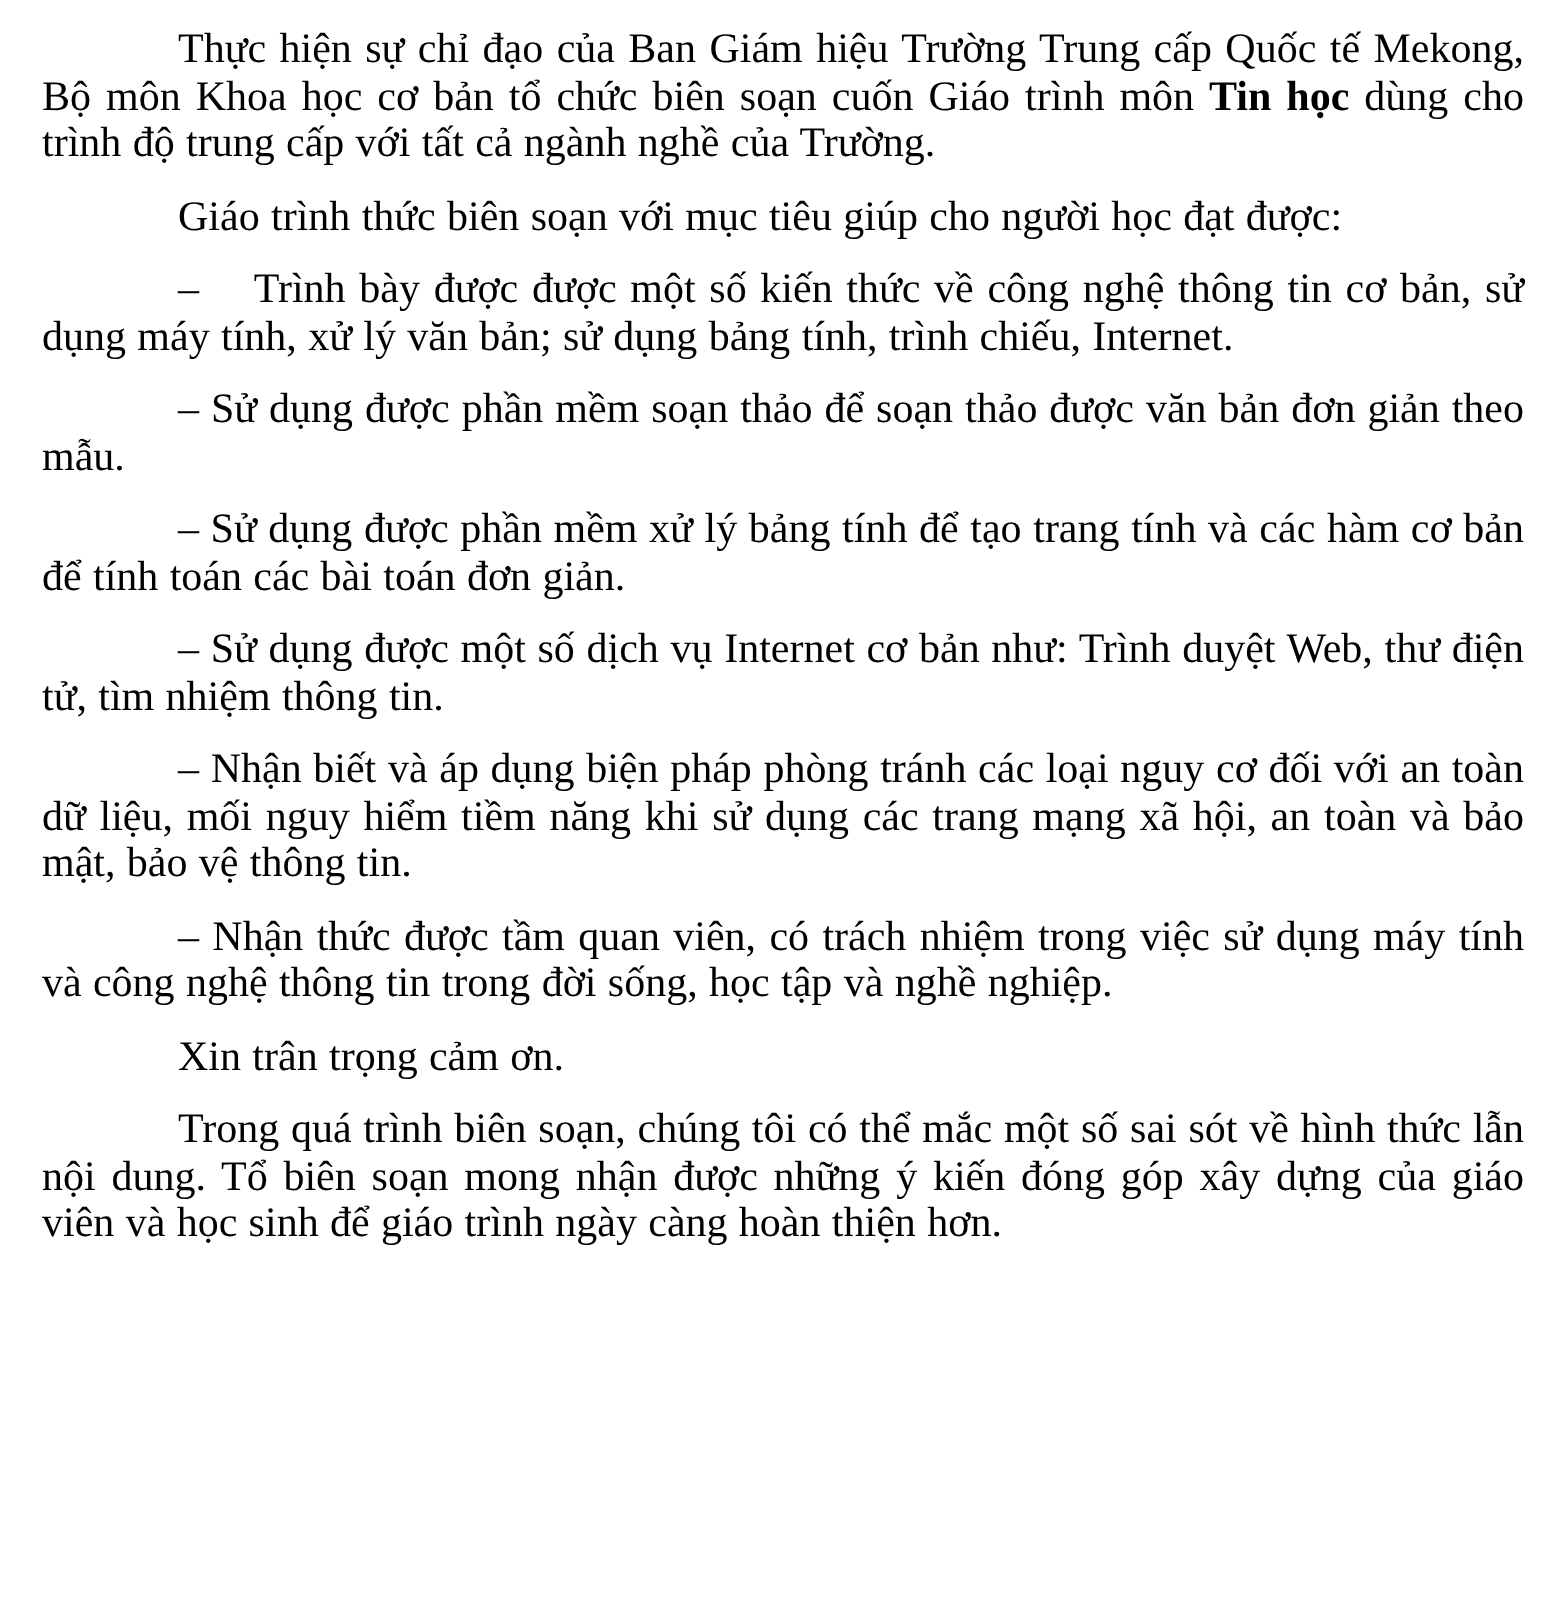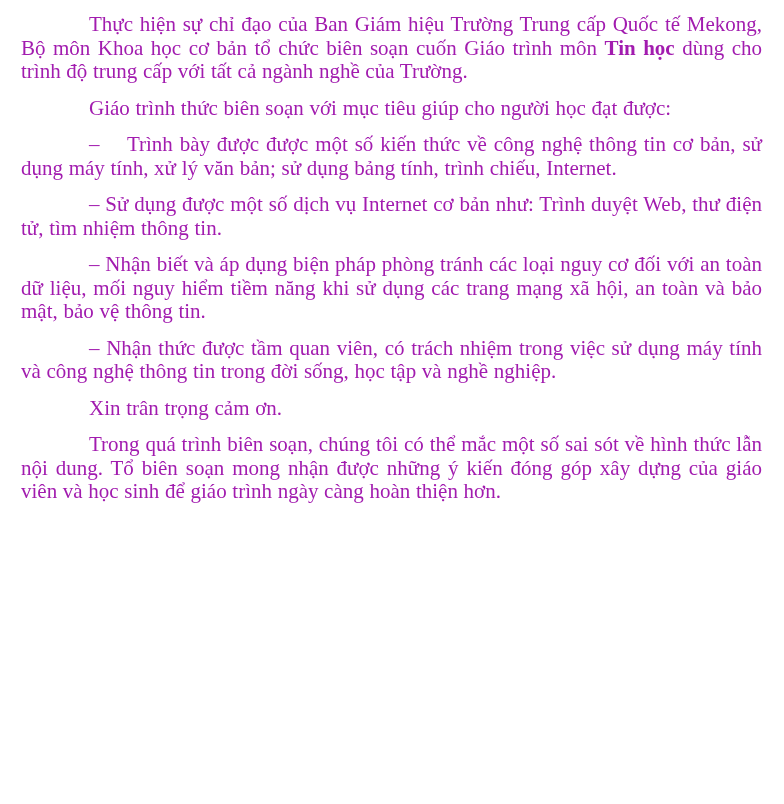--- a/index.html
+++ b/index.html
@@ -7,21 +7,21 @@
     padding: 0;
     background: #ffffff;
   }
   .page {
     position: relative;
     width: 784px;
     height: 804px;
     box-sizing: border-box;
     padding: 13px 22px 0 21px;
     background: #ffffff;
-    color: #a21caf;
+    color: #000000;
     font-family: "Liberation Serif", "DejaVu Serif", serif;
     font-size: 21px;
     line-height: 23.5px;
     text-align: justify;
     overflow: hidden;
   }
   .para {
     margin: 0 0 13px 0;
     text-indent: 68px;
     word-spacing: 0.02em;
@@ -36,21 +36,23 @@
 <div class="page">
 
   <p class="para"><span>Thực hiện sự chỉ đạo của Ban Giám hiệu Trường Trung cấp Quốc tế Mekong, Bộ môn Khoa học cơ bản tổ chức biên soạn cuốn Giáo trình môn </span><strong>Tin học</strong><span> dùng cho trình độ trung cấp với tất cả ngành nghề của Trường.</span></p>
 
   <p class="para">Giáo trình thức biên soạn với mục tiêu giúp cho người học đạt được:</p>
 
   <p class="para">– &nbsp;&nbsp;&nbsp;Trình bày được được một số kiến thức về công nghệ thông tin cơ bản, sử dụng máy tính, xử lý văn bản; sử dụng bảng tính, trình chiếu, Internet.</p>
 
 
 
+  <p class="para">– Sử dụng được phần mềm soạn thảo để soạn thảo được văn bản đơn giản theo mẫu.</p>
 
+  <p class="para">– Sử dụng được phần mềm xử lý bảng tính để tạo trang tính và các hàm cơ bản để tính toán các bài toán đơn giản.</p>
 
 
   <p class="para">– Sử dụng được một số dịch vụ Internet cơ bản như: Trình duyệt Web, thư điện tử, tìm nhiệm thông tin.</p>
 
   <p class="para">– Nhận biết và áp dụng biện pháp phòng tránh các loại nguy cơ đối với an toàn dữ liệu, mối nguy hiểm tiềm năng khi sử dụng các trang mạng xã hội, an toàn và bảo mật, bảo vệ thông tin.</p>
 
   <p class="para">– Nhận thức được tầm quan viên, có trách nhiệm trong việc sử dụng máy tính và công nghệ thông tin trong đời sống, học tập và nghề nghiệp.</p>
 
   <p class="para">Xin trân trọng cảm ơn.</p>
 

